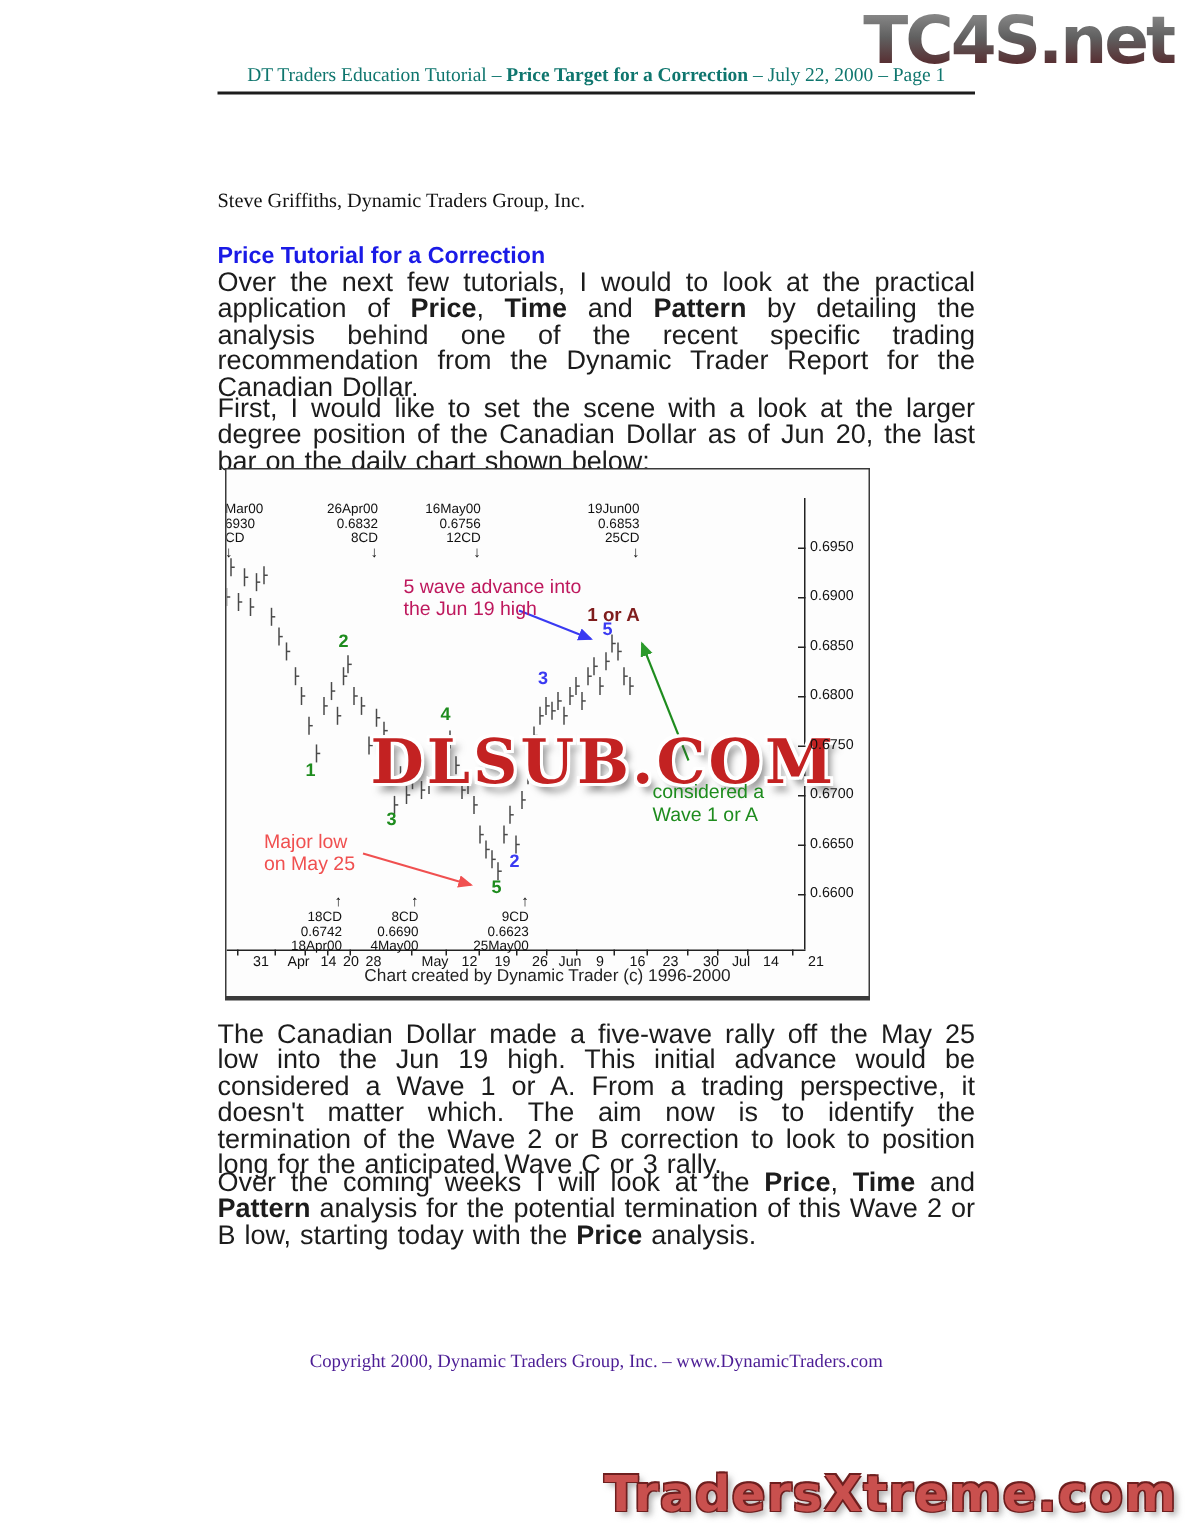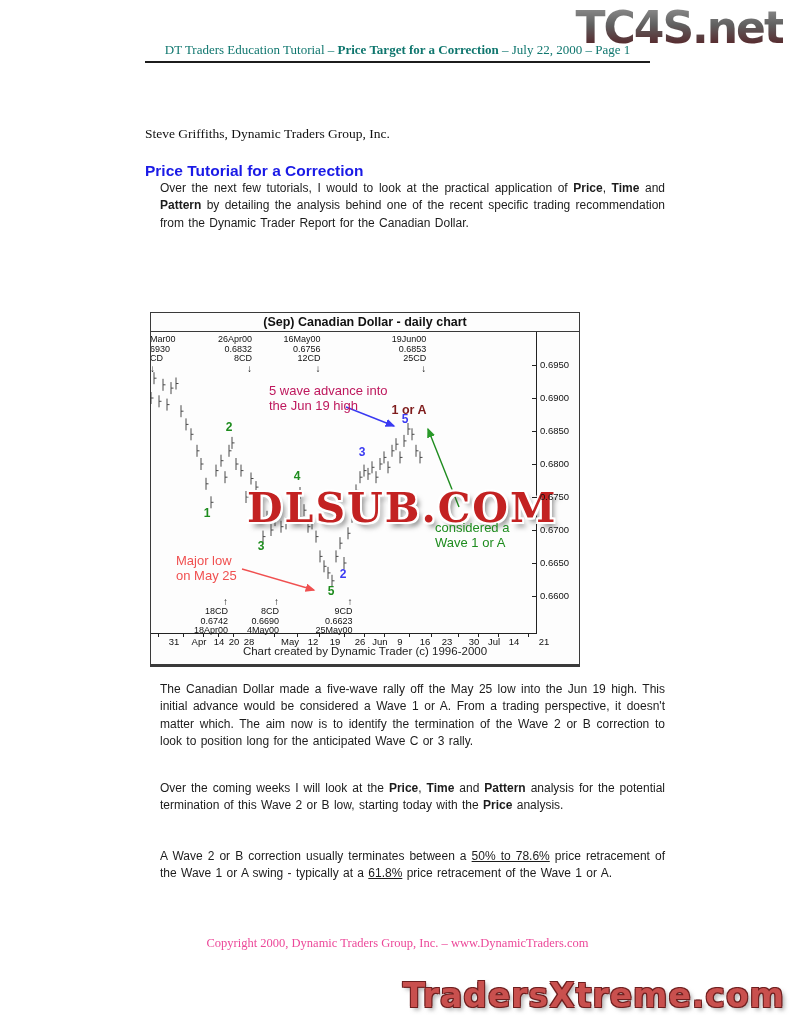--- a/index.html
+++ b/index.html
@@ -18,21 +18,21 @@
   .header-rule{position:absolute;top:61px;left:145px;width:505px;height:2px;background:#1c1c1c;}
 
   .page-title{position:absolute;top:88px;left:145px;font-family:"Liberation Serif",serif;
         font-weight:bold;font-style:italic;font-size:30px;color:#1f1fd9;}
   .byline{position:absolute;top:126px;left:145px;font-family:"Liberation Serif",serif;
         font-size:13.5px;color:#111;}
   .section-heading{position:absolute;top:162px;left:145px;font-weight:bold;
         font-size:15.5px;color:#1a1ae6;}
 
   
-  .para{position:absolute;left:160px;width:505px;font-size:12px;line-height:17.4px;
+  .para{position:absolute;left:145px;width:505px;font-size:18px;line-height:17.4px;
         text-align:justify;color:#1c1c1c;word-spacing:1px;}
   .p1{top:180px;} .p2{top:264px;} .p3{top:681px;} .p4{top:780px;} .p5{top:848px;}
 
   
   .chart{position:absolute;left:150px;top:312px;width:428px;height:351px;
         border:1px solid #3a3a3a;border-bottom-width:3px;background:#fdfdfd;
         overflow:hidden;box-sizing:content-box;}
   .chart-title{position:absolute;top:0;left:0;right:0;height:18px;border-bottom:1px solid #3a3a3a;
         font-weight:bold;font-size:12.5px;text-align:center;line-height:18px;color:#111;}
   .chart-plot{position:absolute;top:19px;left:0;width:428px;height:332px;}
@@ -49,44 +49,44 @@
   .chart-caption{position:absolute;left:0;right:0;top:313px;text-align:center;font-size:11.5px;color:#222;}
   svg.canvas{position:absolute;left:0;top:0;}
 
   .watermark{position:absolute;left:96px;top:152px;font-family:"DejaVu Serif",serif;
         font-weight:bold;font-size:41px;letter-spacing:2px;color:#c32222;
         text-shadow:-2px -2px 0 #fff,2px -2px 0 #fff,-2px 2px 0 #fff,2px 2px 0 #fff,
                     -2px 0 0 #fff,2px 0 0 #fff,0 -2px 0 #fff,0 2px 0 #fff,
                     4px 5px 5px rgba(60,60,60,.55);}
 
   
-  .footer{position:absolute;top:936px;left:145px;width:505px;text-align:center;
-        font-family:"Liberation Serif",serif;font-size:12.5px;color:#ec4899;}
+  .footer{position:absolute;top:900px;left:145px;width:505px;text-align:center;
+        font-family:"Liberation Serif",serif;font-size:12.5px;color:#4c1d95;}
   .txtreme{position:absolute;top:976px;right:6px;font-family:"DejaVu Sans",sans-serif;
         font-weight:800;font-size:33px;letter-spacing:1px;color:#c9504e;
         text-shadow:-1px -1px 0 #6e1f1f,1px -1px 0 #6e1f1f,-1px 1px 0 #6e1f1f,1px 1px 0 #6e1f1f,
                     3px 3px 4px rgba(120,120,120,.6);}
 </style>
 </head>
 <body>
 
 <div class="page">
 
   <div class="tc4s">TC4S.net</div>
 
   <div class="doc-header"><span>DT Traders Education Tutorial – </span><span style="font-weight: bold;">Price Target for a Correction</span><span> – July 22, 2000 – Page 1</span></div>
   <div class="header-rule"></div>
 
   <div class="byline">Steve Griffiths, Dynamic Traders Group, Inc.</div>
   <div class="section-heading">Price Tutorial for a Correction</div>
 
   <div class="para p1"><span>Over the next few tutorials, I would to look at the practical application of </span><span style="font-weight: bold;">Price</span><span>, </span><span style="font-weight: bold;">Time</span><span> and </span><span style="font-weight: bold;">Pattern</span><span> by detailing the analysis behind one of the recent specific trading recommendation from the Dynamic Trader Report for the Canadian Dollar.</span></div>
+  <div class="para p2"><span>First, I would like to set the scene with a look at the larger degree position of the Canadian Dollar as of Jun 20, the last bar on the daily chart shown below:</span></div>
 
   <div class="chart">
-    <div class="chart-title">(Sep) Canadian Dollar - daily chart</div>
     <div class="chart-plot">
       <svg class="canvas" width="428" height="332">
         <defs>
           <marker id="mk-blue" markerWidth="8" markerHeight="8" refX="6" refY="3" orient="auto">
             <path d="M0,0 L7,3 L0,6 z" fill="#3a3af2"></path>
           </marker>
           <marker id="mk-red" markerWidth="8" markerHeight="8" refX="6" refY="3" orient="auto">
             <path d="M0,0 L7,3 L0,6 z" fill="#f05050"></path>
           </marker>
           <marker id="mk-green" markerWidth="8" markerHeight="8" refX="6" refY="3" orient="auto">
@@ -344,18 +344,17 @@
         </div>
         <div class="note" style="left: 284px; top: 189px; color: rgb(30, 140, 30);">
           <div>considered a</div>
           <div>Wave 1 or A</div>
         </div>
       </div>
   </div>
 
   <div class="para p3"><span>The Canadian Dollar made a five-wave rally off the May 25 low into the Jun 19 high. This initial advance would be considered a Wave 1 or A. From a trading perspective, it doesn't matter which. The aim now is to identify the termination of the Wave 2 or B correction to look to position long for the anticipated Wave C or 3 rally.</span></div>
   <div class="para p4"><span>Over the coming weeks I will look at the </span><span style="font-weight: bold;">Price</span><span>, </span><span style="font-weight: bold;">Time</span><span> and </span><span style="font-weight: bold;">Pattern</span><span> analysis for the potential termination of this Wave 2 or B low, starting today with the </span><span style="font-weight: bold;">Price</span><span> analysis.</span></div>
-  <div class="para p5"><span>A Wave 2 or B correction usually terminates between a </span><span style="text-decoration: underline;">50% to 78.6%</span><span> price retracement of the Wave 1 or A swing - typically at a </span><span style="text-decoration: underline;">61.8%</span><span> price retracement of the Wave 1 or A.</span></div>
 
   <div class="footer">Copyright 2000, Dynamic Traders Group, Inc. – www.DynamicTraders.com</div>
   <div class="txtreme">TradersXtreme.com</div>
 
 </div>
 
 </body></html>

